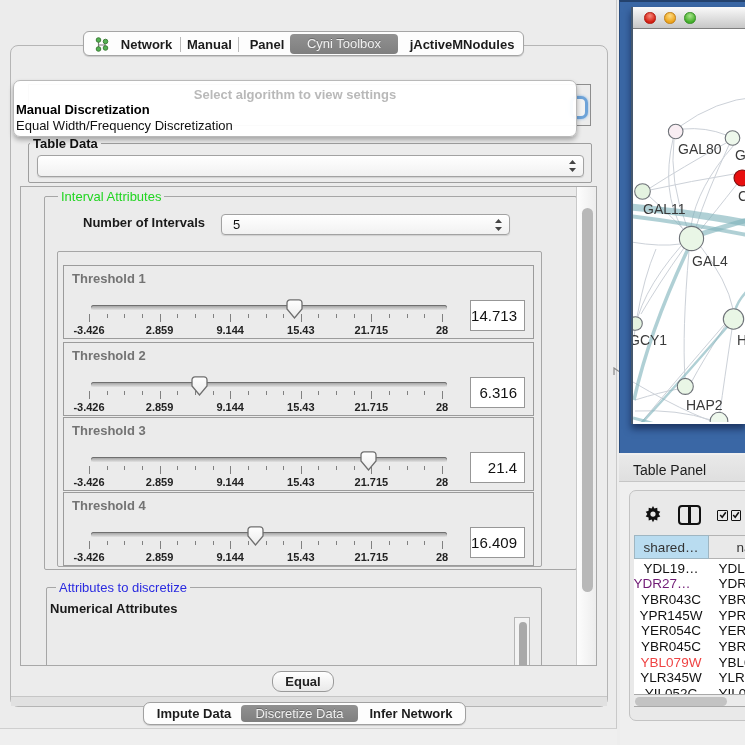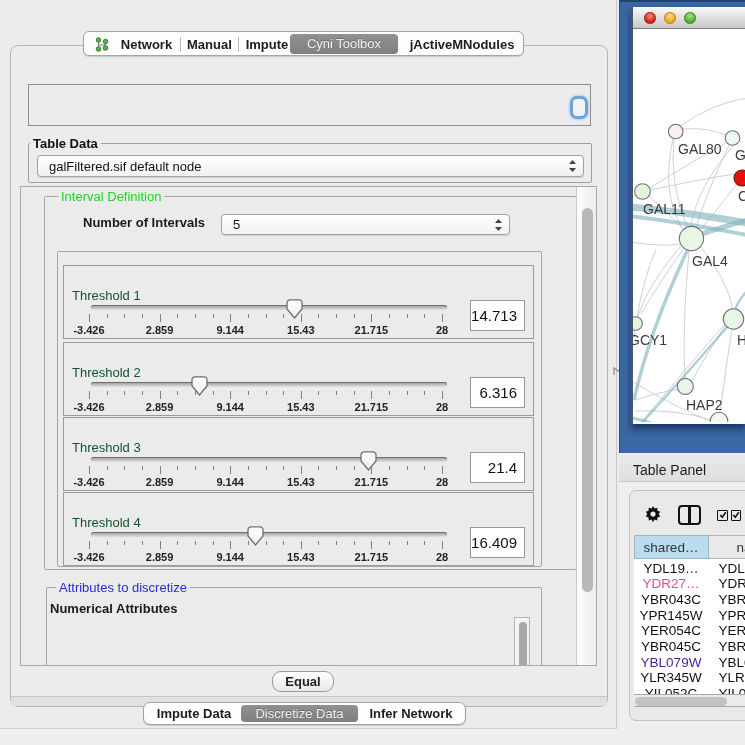--- a/index.html
+++ b/index.html
@@ -10,21 +10,21 @@
 .combo { position:absolute; background:linear-gradient(#ffffff,#f1f1f1);
   border:1px solid #a2a2a2; border-radius:4px; box-shadow:0 1px 1px rgba(0,0,0,0.12); }
 .combo .txt { position:absolute; left:11px; top:0; bottom:0; display:flex; align-items:center;
   font-size:13px; color:#111; }
 .spin { position:absolute; right:6px; top:50%; transform:translateY(-50%);
   width:9px; text-align:center; }
 .grp { position:absolute; border:1px solid #a6a6a6; border-radius:2px; }
 .gtitle { position:absolute; background:#ebebeb; padding:0 3px; font-size:13px; white-space:nowrap; }
 .tpanel { position:absolute; left:42px; width:471px; height:74px;
   border:1px solid #9b9b9b; background:#ebebeb; }
-.ttitle { position:absolute; left:8px; top:22px; font-weight:normal; font-size:13px; color:#14532d; }
+.ttitle { position:absolute; left:8px; top:5px; font-weight:bold; font-size:13px; color:#737373; }
 .track { position:absolute; left:27px; top:39px; width:356px; height:5px; border-radius:2.5px;
   background:linear-gradient(#969696,#e2e2e2); box-shadow:inset 0 1px 0 #6f6f6f; }
 .tick { position:absolute; width:1px; background:#808080; }
 .tlab { position:absolute; top:58px; font-size:11px; font-weight:bold; color:#222;
   transform:translateX(-50%); }
 .vbox { position:absolute; left:406px; top:34px; width:55px; height:31px; background:#fff;
   border:1px solid #979797; font-size:15px; color:#111; text-align:right;
   line-height:29px; padding-right:7px; }
 .thumb { position:absolute; top:33px; width:17px; height:20px; }
 .seg-dark { position:absolute; background:linear-gradient(#919191,#7f7f7f);
@@ -41,39 +41,38 @@
       <div class="seg-dark" style="left:206px;top:2px;width:108px;height:20px;line-height:20px;">Cyni Toolbox</div>
       <svg class="abs" style="left:11px;top:5px;" width="14" height="15" viewBox="0 0 14 15">
 <path d="M3.5 4 V12 M3.5 8 H10 M10 8 V5.5 M10 8 V10.5" stroke="#7a7a7a" stroke-width="1.1" fill="none"></path>
 <circle cx="3.5" cy="3" r="2.3" fill="#53b152" stroke="#35752f" stroke-width="0.9"></circle>
 <circle cx="3.5" cy="12" r="2.3" fill="#53b152" stroke="#35752f" stroke-width="0.9"></circle>
 <circle cx="10.5" cy="4.5" r="2.3" fill="#53b152" stroke="#35752f" stroke-width="0.9"></circle>
 <circle cx="10.5" cy="11" r="2.3" fill="#53b152" stroke="#35752f" stroke-width="0.9"></circle>
 </svg>
       <div class="tabtext" style="left:30px;top:5px;width:65px;">Network</div>
       <div class="tabtext" style="left:103px;top:5px;width:40px;">Manual</div>
-      <div class="tabtext" style="left:158px;top:5px;width:50px;">Impute</div>
+      <div class="tabtext" style="left:158px;top:5px;width:50px;">Panel</div>
       <div class="tabtext" style="left:318px;top:5px;width:120px;">jActiveMNodules</div>
       <div class="vsep" style="left:96px;top:5px;height:15px;"></div>
       <div class="vsep" style="left:154px;top:5px;height:15px;"></div>
     </div>
     <div class="abs" style="left:28px;top:84px;width:563px;height:42px;border:1px solid #8d8d8d;"></div>
     <div class="abs" style="left:570px;top:96px;width:18px;height:23px;border:3px solid #6ea3d8;border-radius:7px;background:#f2f2f2;box-shadow:0 0 3px #86b3e0;"></div>
     <div class="abs" style="left:28px;top:143px;width:564px;height:40px;border:1px solid #9e9e9e;border-radius:2px;"></div>
     <div class="gtitle" style="left:30px;top:136px;background:#ececec;color:#111;font-weight:bold;">Table Data</div>
     <div class="combo" style="left:37px;top:155px;width:547px;height:22px;">
-      <div class="txt">galFiltered.sif default node</div>
       <svg class="spin" width="9" height="14" viewBox="0 0 9 14">
         <path d="M4.5 1 L8 5 L1 5 Z" fill="#444"></path>
         <path d="M4.5 13 L8 9 L1 9 Z" fill="#444"></path>
       </svg>
     </div>
     <div class="abs" style="left:20px;top:186px;width:577px;height:480px;background:#ebebeb;border:1px solid #a8a8a8;overflow:hidden;">
       <div class="grp" style="left:23px;top:9px;width:533px;height:374px;"></div>
-      <div class="gtitle" style="left:37px;top:2px;color:#21d521;">Interval Definition</div>
+      <div class="gtitle" style="left:37px;top:2px;color:#21d521;">Interval Attributes</div>
       <div class="b13 abs" style="left:62px;top:28px;">Number of Intervals</div>
       <div class="combo" style="left:200px;top:27px;width:289px;height:21px;">
         <div class="txt">5</div>
         <svg class="spin" width="9" height="14" viewBox="0 0 9 14">
           <path d="M4.5 1 L8 5 L1 5 Z" fill="#444"></path>
           <path d="M4.5 13 L8 9 L1 9 Z" fill="#444"></path>
         </svg>
       </div>
       <div class="grp" style="left:36px;top:64px;width:485px;height:316px;"></div>
       <div class="tpanel" style="top:78px;">
@@ -253,20 +252,25 @@
     </div>
     <div class="abs" style="left:576px;top:187px;width:20px;height:478px;background:linear-gradient(90deg,#fdfdfd,#ededed);border-left:1px solid #c9c9c9;">
       <div class="abs" style="left:4.5px;top:21px;width:11px;height:384px;background:#b8b8b8;border-radius:5.5px;"></div>
     </div>
     <div class="abs" style="left:272px;top:671px;width:62px;height:21px;background:linear-gradient(#ffffff,#e9e9e9);border:1px solid #9a9a9a;border-radius:9px;text-align:center;line-height:19px;font-size:13px;font-weight:bold;color:#222;">Equal</div>
     <div class="abs" style="left:11px;top:696px;width:596px;height:10px;background:#e1e1e1;border-top:1px solid #c6c6c6;"></div>
     <div class="abs" style="left:143px;top:702px;width:323px;height:23px;background:#fdfdfd;border:1px solid #a0a0a0;border-radius:7px;box-shadow:0 1px 1px rgba(0,0,0,0.15);">
       <div class="seg-dark" style="left:97px;top:2px;width:117px;height:17px;line-height:17px;">Discretize Data</div>
       <div class="tabtext" style="left:6px;top:3px;width:88px;">Impute Data</div>
       <div class="tabtext" style="left:216px;top:3px;width:102px;">Infer Network</div>
+    </div>
+    <div class="abs" style="left:13px;top:80px;width:564px;height:57px;background:rgba(255,255,255,0.96);border:1px solid #b9b9b9;border-radius:7px;box-shadow:0 3px 5px rgba(0,0,0,0.3);">
+      <div class="abs" style="left:0;top:6px;width:100%;text-align:center;font-size:13px;font-weight:bold;color:#b9b9b9;">Select algorithm to view settings</div>
+      <div class="abs" style="left:2px;top:21px;font-size:13px;font-weight:bold;color:#000;">Manual Discretization</div>
+      <div class="abs" style="left:2px;top:37px;font-size:13px;color:#111;">Equal Width/Frequency Discretization</div>
     </div>
   </div>
 <div class="abs" style="left:617px;top:0;width:3px;height:745px;background:#ededed;"></div>
 <svg class="abs" style="left:613px;top:367px;" width="7" height="9" viewBox="0 0 7 9">
     <path d="M1 8 L1 1 L6 4.5" fill="none" stroke="#8a8a8a" stroke-width="1.2"></path>
   </svg>
 <div class="abs" style="left:619px;top:0;width:126px;height:453px;background:#3a67a5;border-top:2px solid #24426d;border-left:1px solid #2b4d7d;">
     <div class="abs" style="left:11px;top:5px;width:115px;height:417px;border-left:2px solid #46586d;background:#fff;box-shadow:0 5px 7px rgba(5,15,45,0.55);">
       <div class="abs" style="left:0;top:0;width:113px;height:22px;background:linear-gradient(#fafafa,#c7c7c7);border-bottom:1px solid #7e7e7e;">
         <div class="abs" style="left:11px;top:5px;width:11.5px;height:11.5px;border-radius:50%;background:radial-gradient(circle at 50% 30%, #f78a7d, #d42013 70%);border:1px solid #b01208;"></div>
@@ -349,31 +353,31 @@
     <div class="abs" style="left:100.5px;top:19px;width:10.5px;height:10.5px;border:1.5px solid #111;border-radius:1px;">
       <svg class="abs" style="left:0.5px;top:0px;" width="8" height="8" viewBox="0 0 8 8">
         <path d="M1.2 4 L3.2 6.2 L6.8 1.2" stroke="#111" stroke-width="1.5" fill="none"></path>
       </svg>
     </div>
     <div class="abs" style="left:3.5px;top:44px;width:75px;height:24px;background:#b9dcf0;border:1px solid #9fb6c2;text-align:center;line-height:23px;font-size:13.5px;color:#333;">shared…</div>
     <div class="abs" style="left:78.5px;top:44px;width:55px;height:24px;background:#e9e9e9;border:1px solid #b3b3b3;border-left:none;line-height:23px;font-size:13.5px;color:#333;padding-left:28px;">na</div>
     <div class="abs" style="left:3.5px;top:68px;width:130px;height:135px;background:#fff;overflow:hidden;">
       <div class="abs" style="left:0;top:1.5px;width:75px;text-align:center;font-size:13.5px;color:#111;">YDL19…</div>
       <div class="abs" style="left:85px;top:1.5px;font-size:13.5px;color:#111;">YDL1</div>
-      <div class="abs" style="left:0;top:17.2px;width:75px;text-align:center;font-size:13.5px;color:#ec4899;">YDR27…</div>
+      <div class="abs" style="left:0;top:17.2px;width:75px;font-size:13.5px;color:#701a75;">YDR27…</div>
       <div class="abs" style="left:85px;top:17.2px;font-size:13.5px;color:#111;">YDR2</div>
       <div class="abs" style="left:0;top:32.9px;width:75px;text-align:center;font-size:13.5px;color:#111;">YBR043C</div>
       <div class="abs" style="left:85px;top:32.9px;font-size:13.5px;color:#111;">YBR0</div>
       <div class="abs" style="left:0;top:48.6px;width:75px;text-align:center;font-size:13.5px;color:#111;">YPR145W</div>
       <div class="abs" style="left:85px;top:48.6px;font-size:13.5px;color:#111;">YPR1</div>
       <div class="abs" style="left:0;top:64.3px;width:75px;text-align:center;font-size:13.5px;color:#111;">YER054C</div>
       <div class="abs" style="left:85px;top:64.3px;font-size:13.5px;color:#111;">YER0</div>
       <div class="abs" style="left:0;top:80.0px;width:75px;text-align:center;font-size:13.5px;color:#111;">YBR045C</div>
       <div class="abs" style="left:85px;top:80.0px;font-size:13.5px;color:#111;">YBR0</div>
-      <div class="abs" style="left:0;top:95.7px;width:75px;text-align:center;font-size:13.5px;color:#4c1d95;">YBL079W</div>
+      <div class="abs" style="left:0;top:95.7px;width:75px;text-align:center;font-size:13.5px;color:#ef4444;">YBL079W</div>
       <div class="abs" style="left:85px;top:95.7px;font-size:13.5px;color:#111;">YBL0</div>
       <div class="abs" style="left:0;top:111.4px;width:75px;text-align:center;font-size:13.5px;color:#111;">YLR345W</div>
       <div class="abs" style="left:85px;top:111.4px;font-size:13.5px;color:#111;">YLR3</div>
       <div class="abs" style="left:0;top:127.1px;width:75px;text-align:center;font-size:13.5px;color:#111;">YIL052C</div>
       <div class="abs" style="left:85px;top:127.1px;font-size:13.5px;color:#111;">YIL0</div>
     </div>
     <div class="abs" style="left:3.5px;top:203px;width:130px;height:13px;background:#ebebeb;border-top:1px solid #a9a9a9;border-bottom:1px solid #a9a9a9;">
       <div class="abs" style="left:1px;top:1.5px;width:92px;height:9px;background:#c3c3c3;border-radius:4.5px;"></div>
     </div>
   </div>

